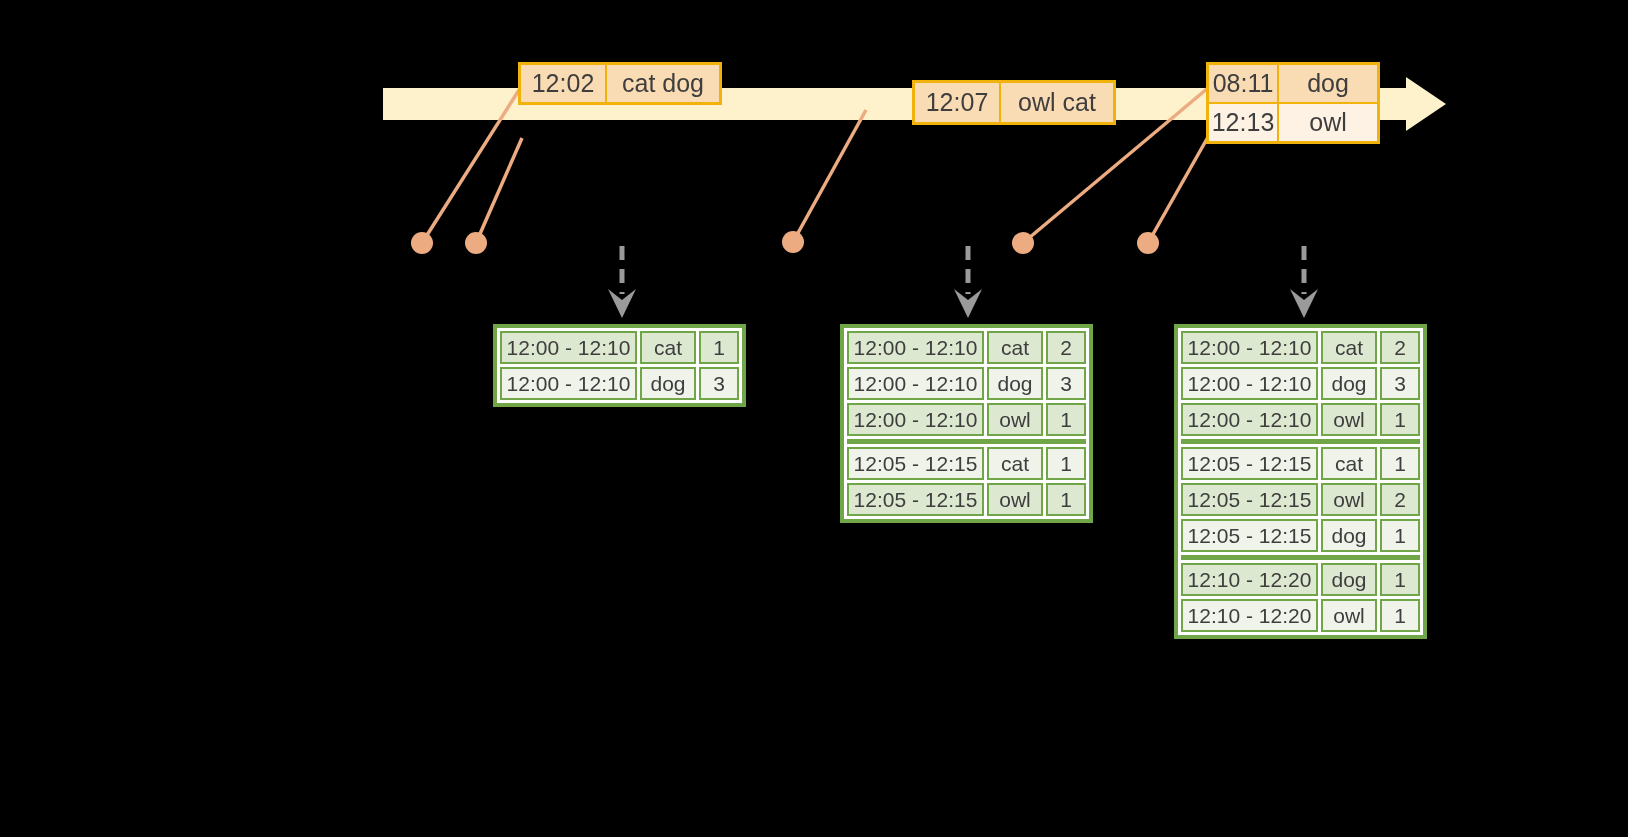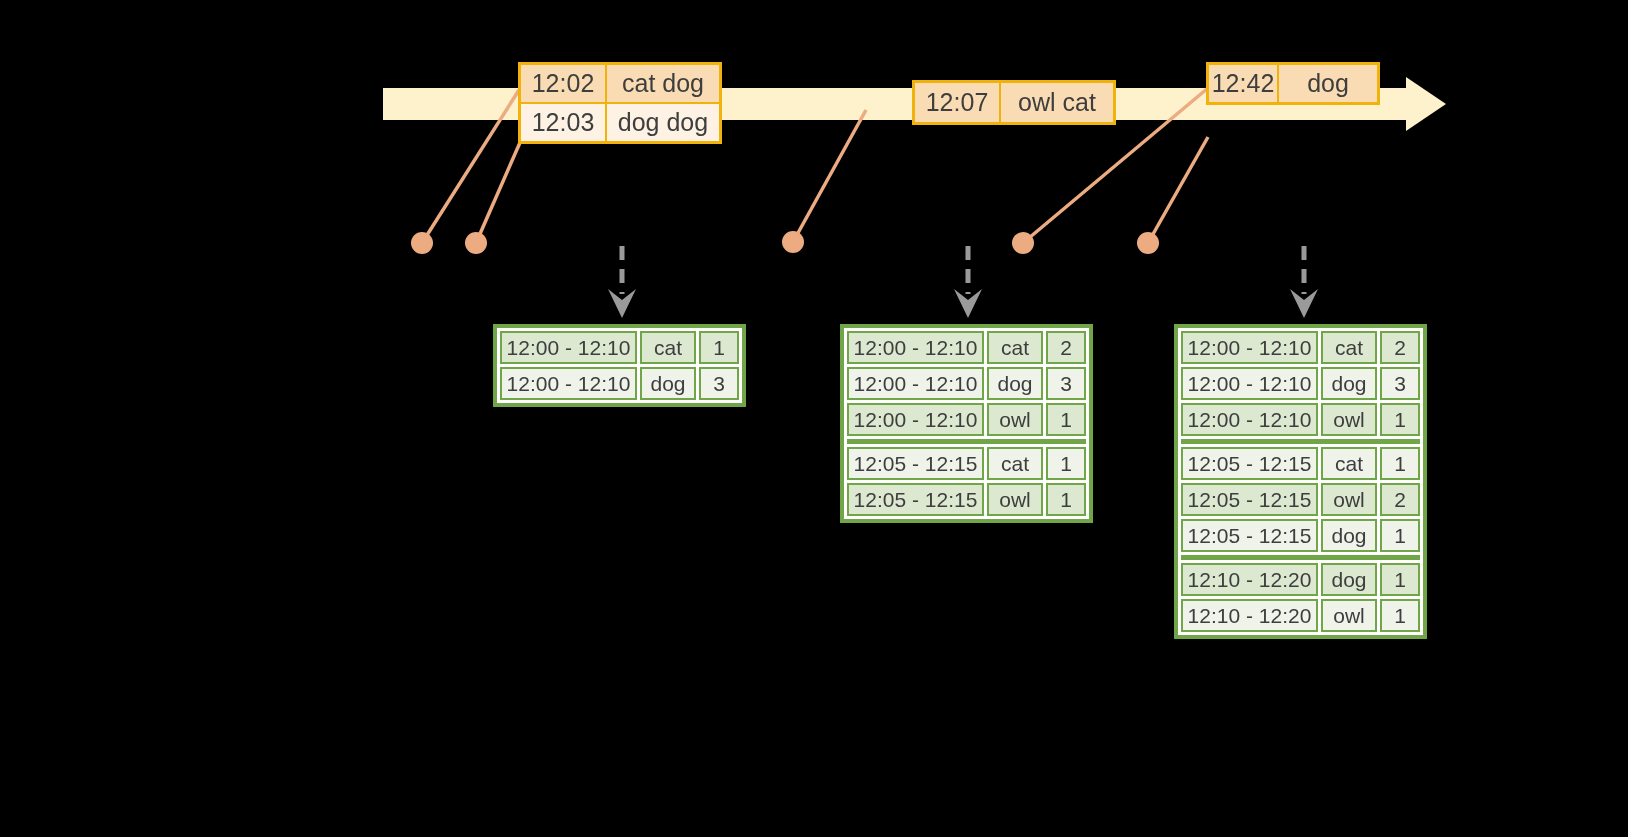--- a/index.html
+++ b/index.html
@@ -68,41 +68,41 @@
       <path d="M1290 289 L1304 300 L1318 289 L1304 318 Z" fill="#9a9a9a"></path>
     </g>
   </svg>
 
   <table id="ev1" class="evt-table">
     <tbody>
         <tr class="er-dark">
       <td class="t">12:02</td>
       <td class="w">cat dog</td>
     </tr>
-    <tr class="er-light">
-      <td class="t">12:03</td>
-      <td class="w">dog dog</td>
-    </tr>
   </tbody>
     </table>
 
   <table id="ev2" class="evt-table">
     <tbody>
         <tr class="er-dark">
       <td class="t">12:07</td>
       <td class="w">owl cat</td>
     </tr>
   </tbody>
     </table>
 
   <table id="ev3" class="evt-table">
     <tbody>
         <tr class="er-dark">
-      <td class="t">12:42</td>
+      <td class="t">08:11</td>
       <td class="w">dog</td>
+    </tr>
+    <tr class="er-light">
+      <td class="t">12:13</td>
+      <td class="w">owl</td>
     </tr>
   </tbody>
     </table>
 
   <table id="g1" class="res-table">
     <tbody>
         <tr class="rA">
       <td class="win">12:00 - 12:10</td>
       <td class="word">cat</td>
       <td class="cnt">1</td>

